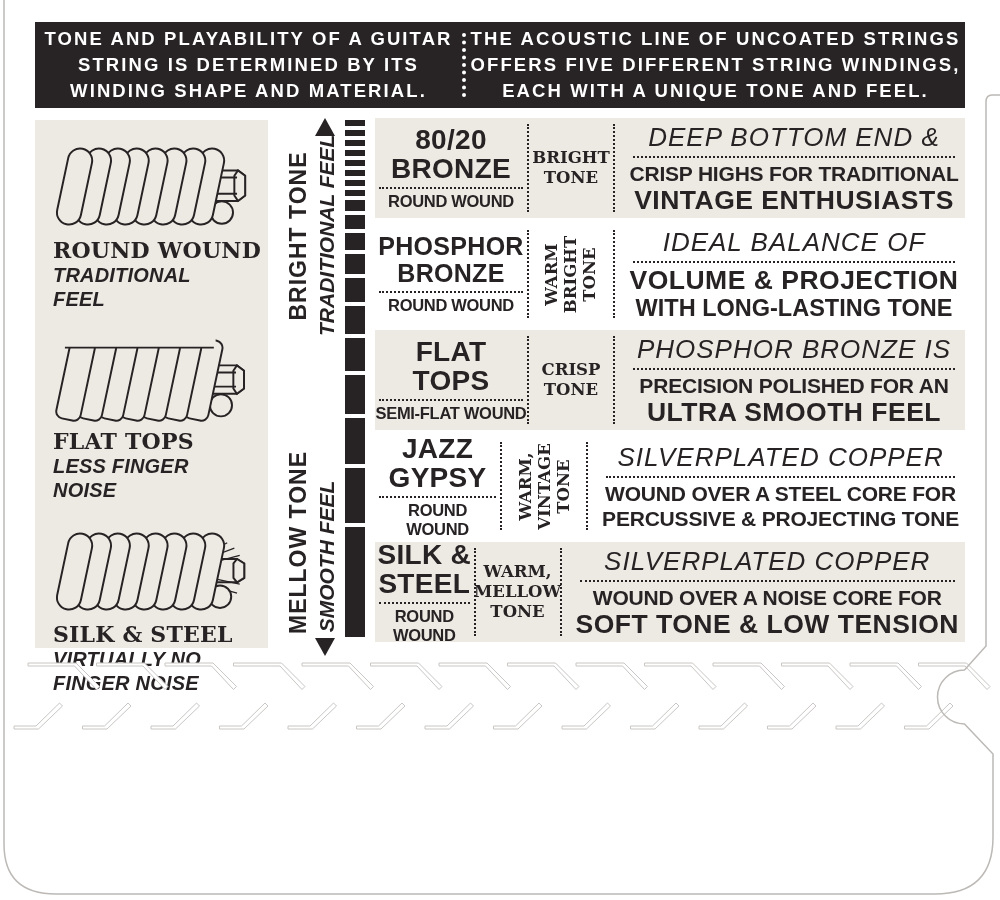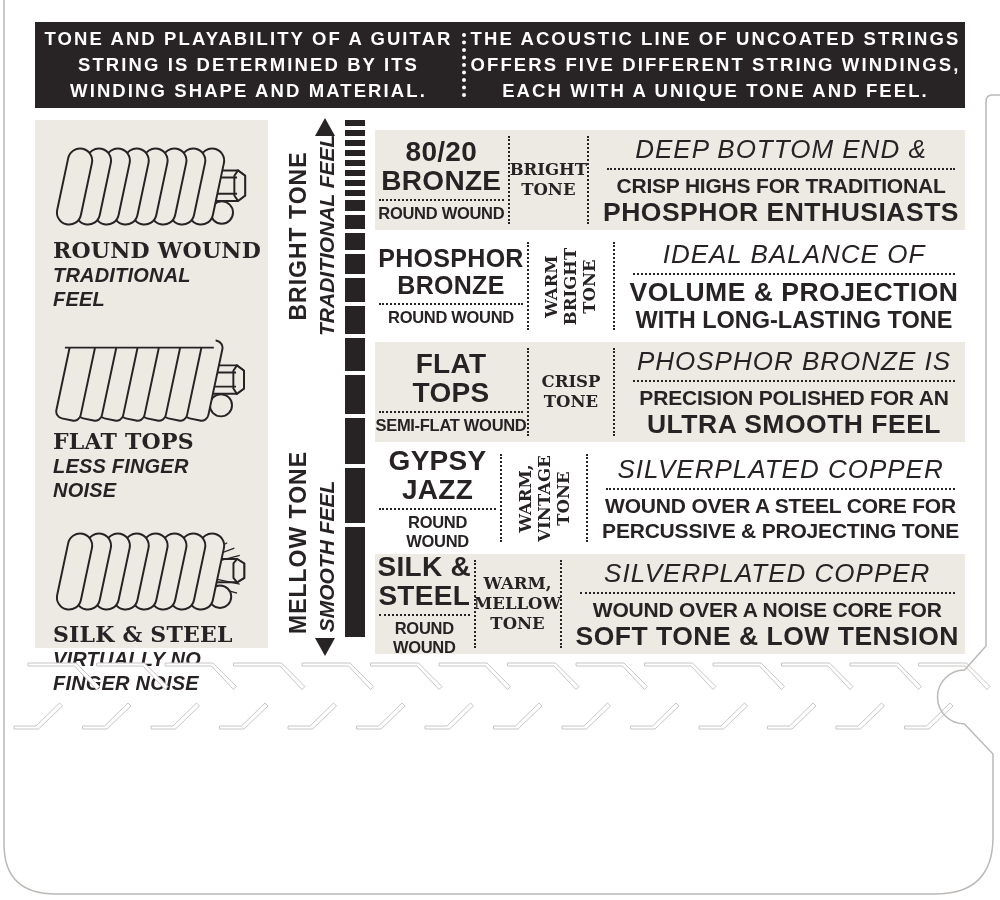--- a/index.html
+++ b/index.html
@@ -29,21 +29,21 @@
   .rot-wrap{position:absolute;}
   .rot{transform:rotate(-90deg);transform-origin:0 0;text-align:center;}
   .rot .b{font-weight:bold;font-size:23px;letter-spacing:1px;line-height:29px;white-space:nowrap;}
   .rot .i{font-weight:bold;font-style:italic;font-size:21px;line-height:27px;white-space:nowrap;}
   .tip-up{position:absolute;width:0;height:0;border-left:10px solid transparent;
           border-right:10px solid transparent;border-bottom:18px solid #272325;}
   .tip-down{position:absolute;width:0;height:0;border-left:10px solid transparent;
           border-right:10px solid transparent;border-top:18px solid #272325;}
 
   
-  .rows{position:absolute;left:375px;top:130px;width:590px;}
+  .rows{position:absolute;left:375px;top:118px;width:590px;}
   .row{height:100px;margin-bottom:6px;display:flex;align-items:center;box-sizing:border-box;}
   .row.beige{background:#EDEAE3;}
   .row.white{background:#fff;}
   .col-name{width:152px;text-align:center;}
   .nm{font-weight:bold;font-size:28px;line-height:29px;letter-spacing:.3px;}
   .name-tight .nm{font-size:25px;line-height:27px;}
   .rule{border-bottom:2px dotted #272325;margin:4px 4px 3px 4px;}
   .wind{font-weight:bold;font-size:16.5px;letter-spacing:-.3px;}
   .col-tone{width:84px;height:88px;border-left:2px dotted #272325;border-right:2px dotted #272325;
             display:flex;align-items:center;justify-content:center;text-align:center;
@@ -207,21 +207,21 @@
         <div class="rule"></div>
         <div class="wind">ROUND WOUND</div>
       </div>
       <div class="col-tone">
         <span class="tone-in"><span>BRIGHT</span><br><span>TONE</span></span>
       </div>
       <div class="col-desc">
         <div class="d-head">DEEP BOTTOM END &amp;</div>
         <div class="rule"></div>
         <div class="d-md">CRISP HIGHS FOR TRADITIONAL</div>
-        <div class="d-lg">PHOSPHOR ENTHUSIASTS</div>
+        <div class="d-lg">VINTAGE ENTHUSIASTS</div>
       </div>
     </div>
 
     <div class="row white name-tight">
       <div class="col-name">
         <div class="nm">PHOSPHOR</div>
         <div class="nm">BRONZE</div>
         <div class="rule"></div>
         <div class="wind">ROUND WOUND</div>
       </div>
@@ -249,22 +249,22 @@
       <div class="col-desc">
         <div class="d-head">PHOSPHOR BRONZE IS</div>
         <div class="rule"></div>
         <div class="d-md">PRECISION POLISHED FOR AN</div>
         <div class="d-lg">ULTRA SMOOTH FEEL</div>
       </div>
     </div>
 
     <div class="row white">
       <div class="col-name">
+        <div class="nm">JAZZ</div>
         <div class="nm">GYPSY</div>
-        <div class="nm">JAZZ</div>
         <div class="rule"></div>
         <div class="wind">ROUND WOUND</div>
       </div>
       <div class="col-tone">
         <span class="tone-in vert"><span>WARM,</span><br><span>VINTAGE</span><br><span>TONE</span></span>
       </div>
       <div class="col-desc">
         <div class="d-head">SILVERPLATED COPPER</div>
         <div class="rule"></div>
         <div class="d-md">WOUND OVER A STEEL CORE FOR</div>

